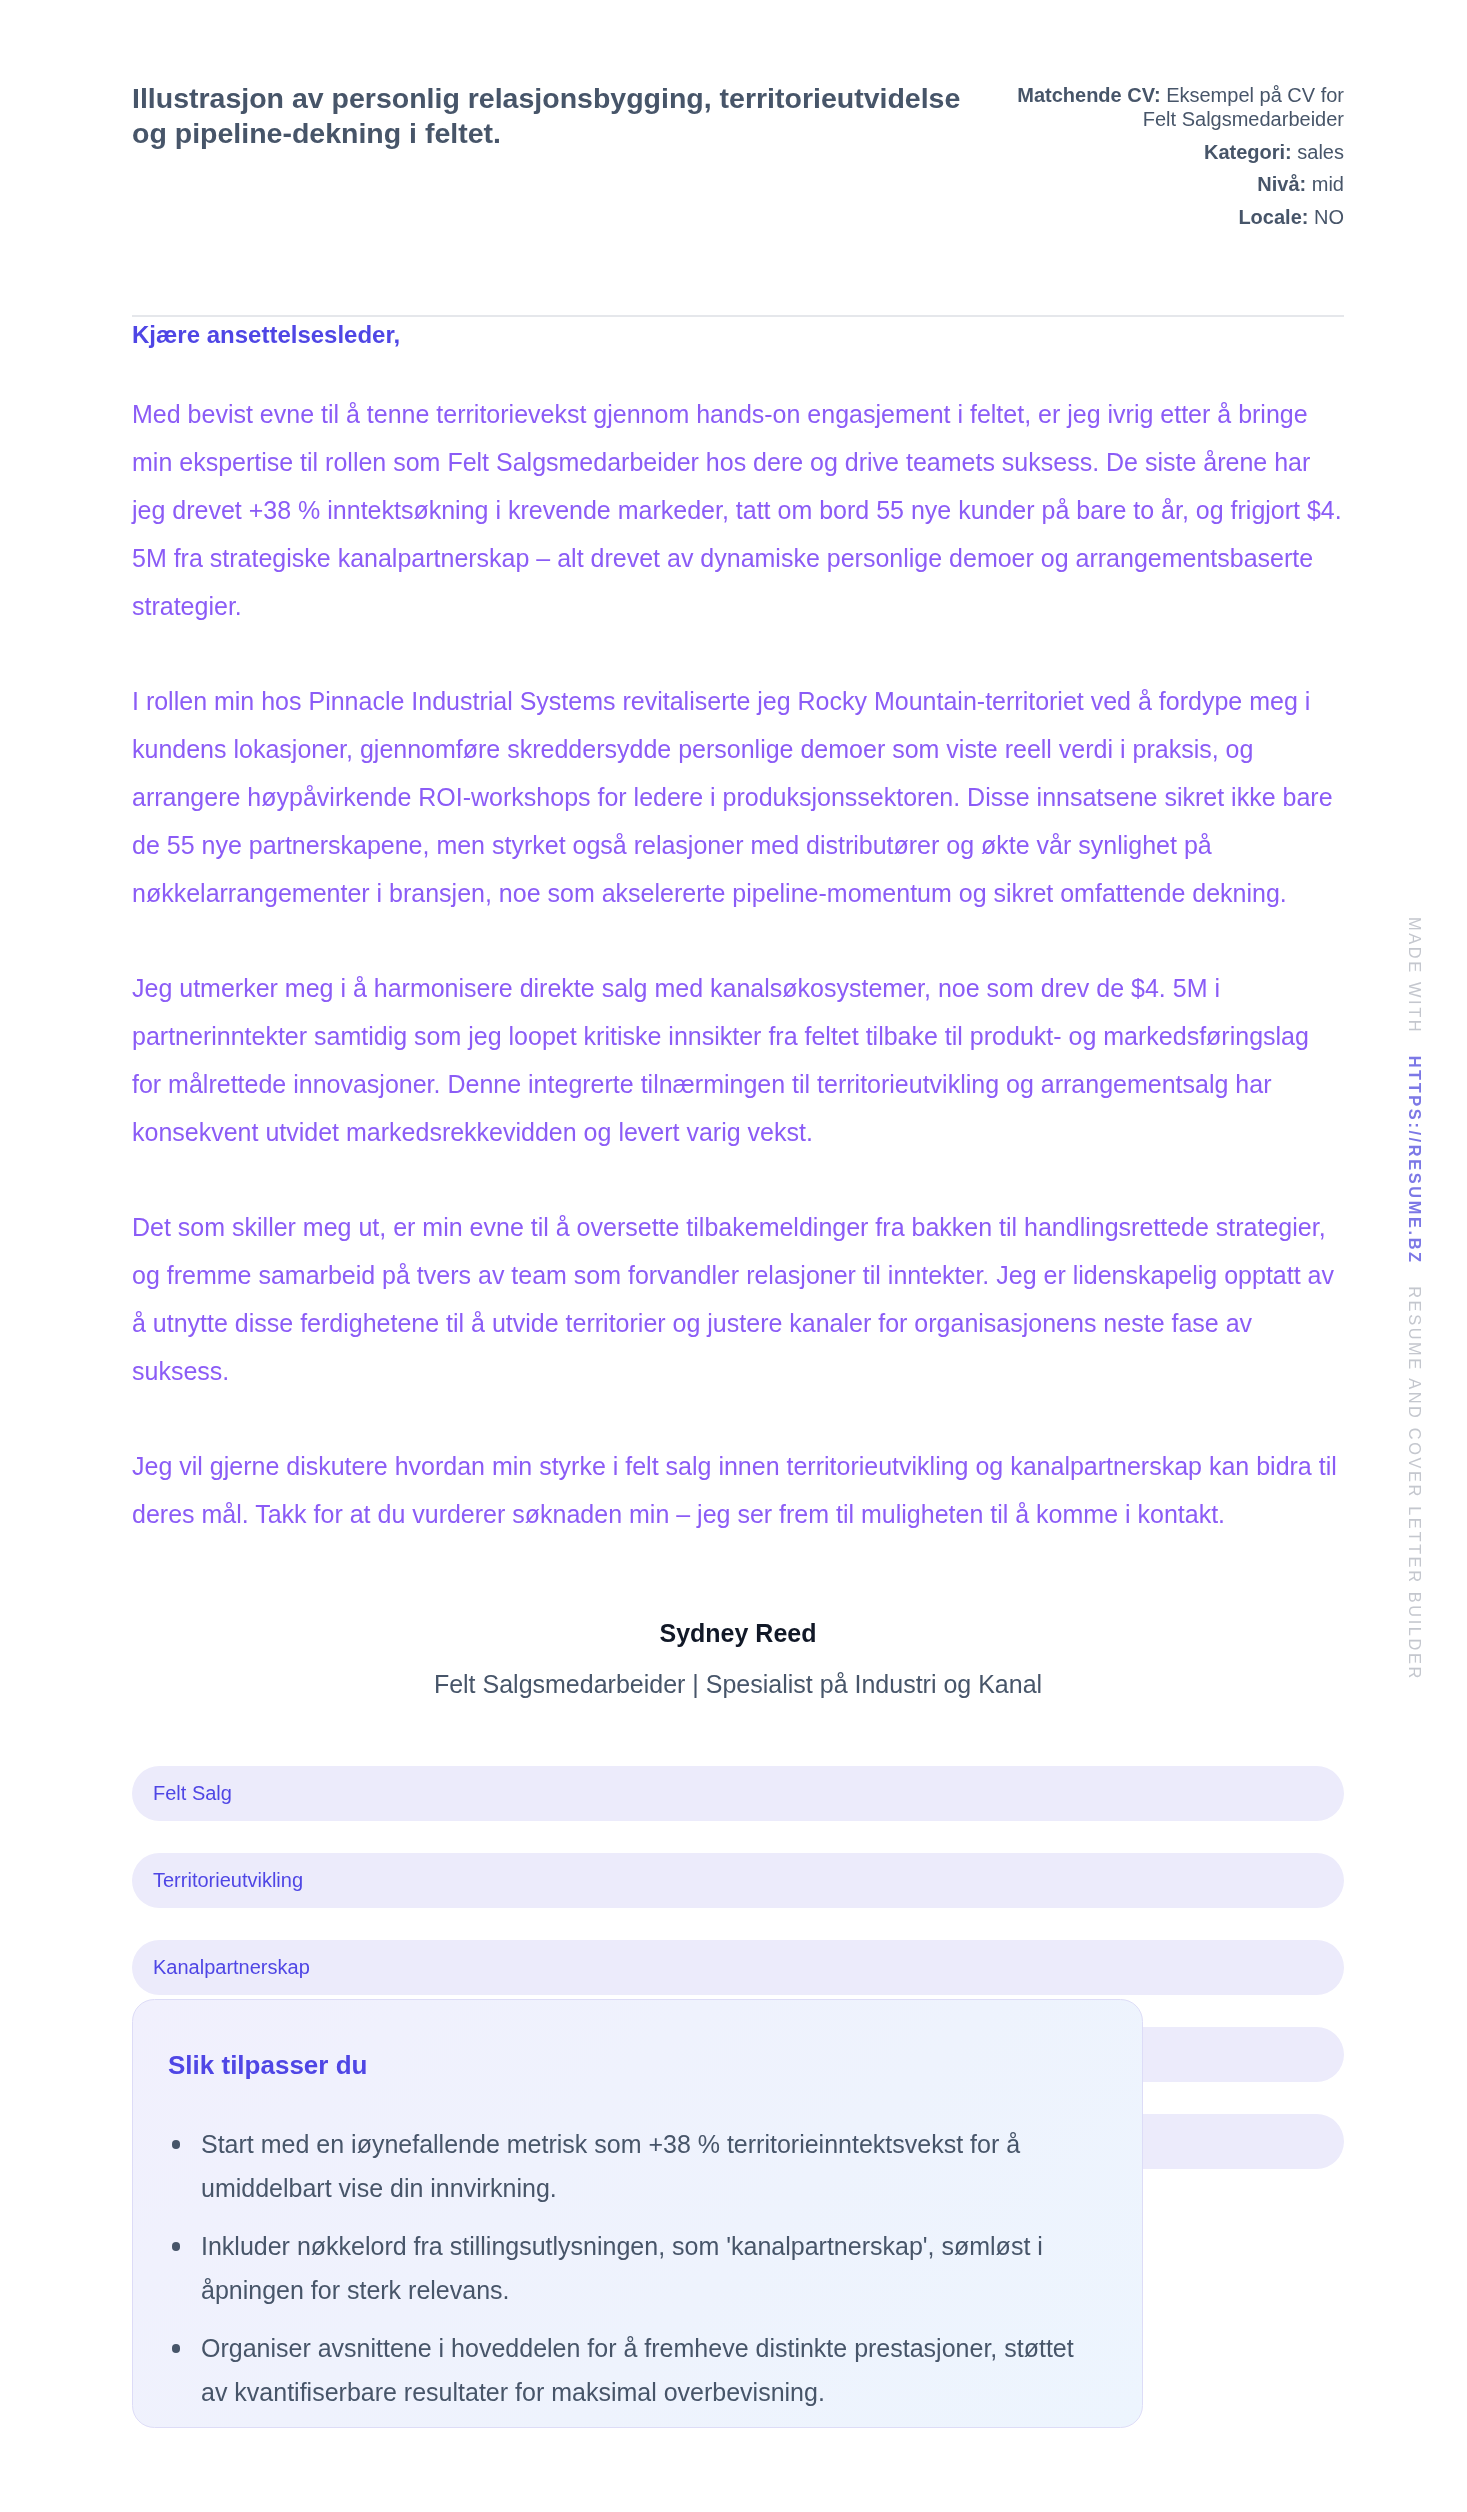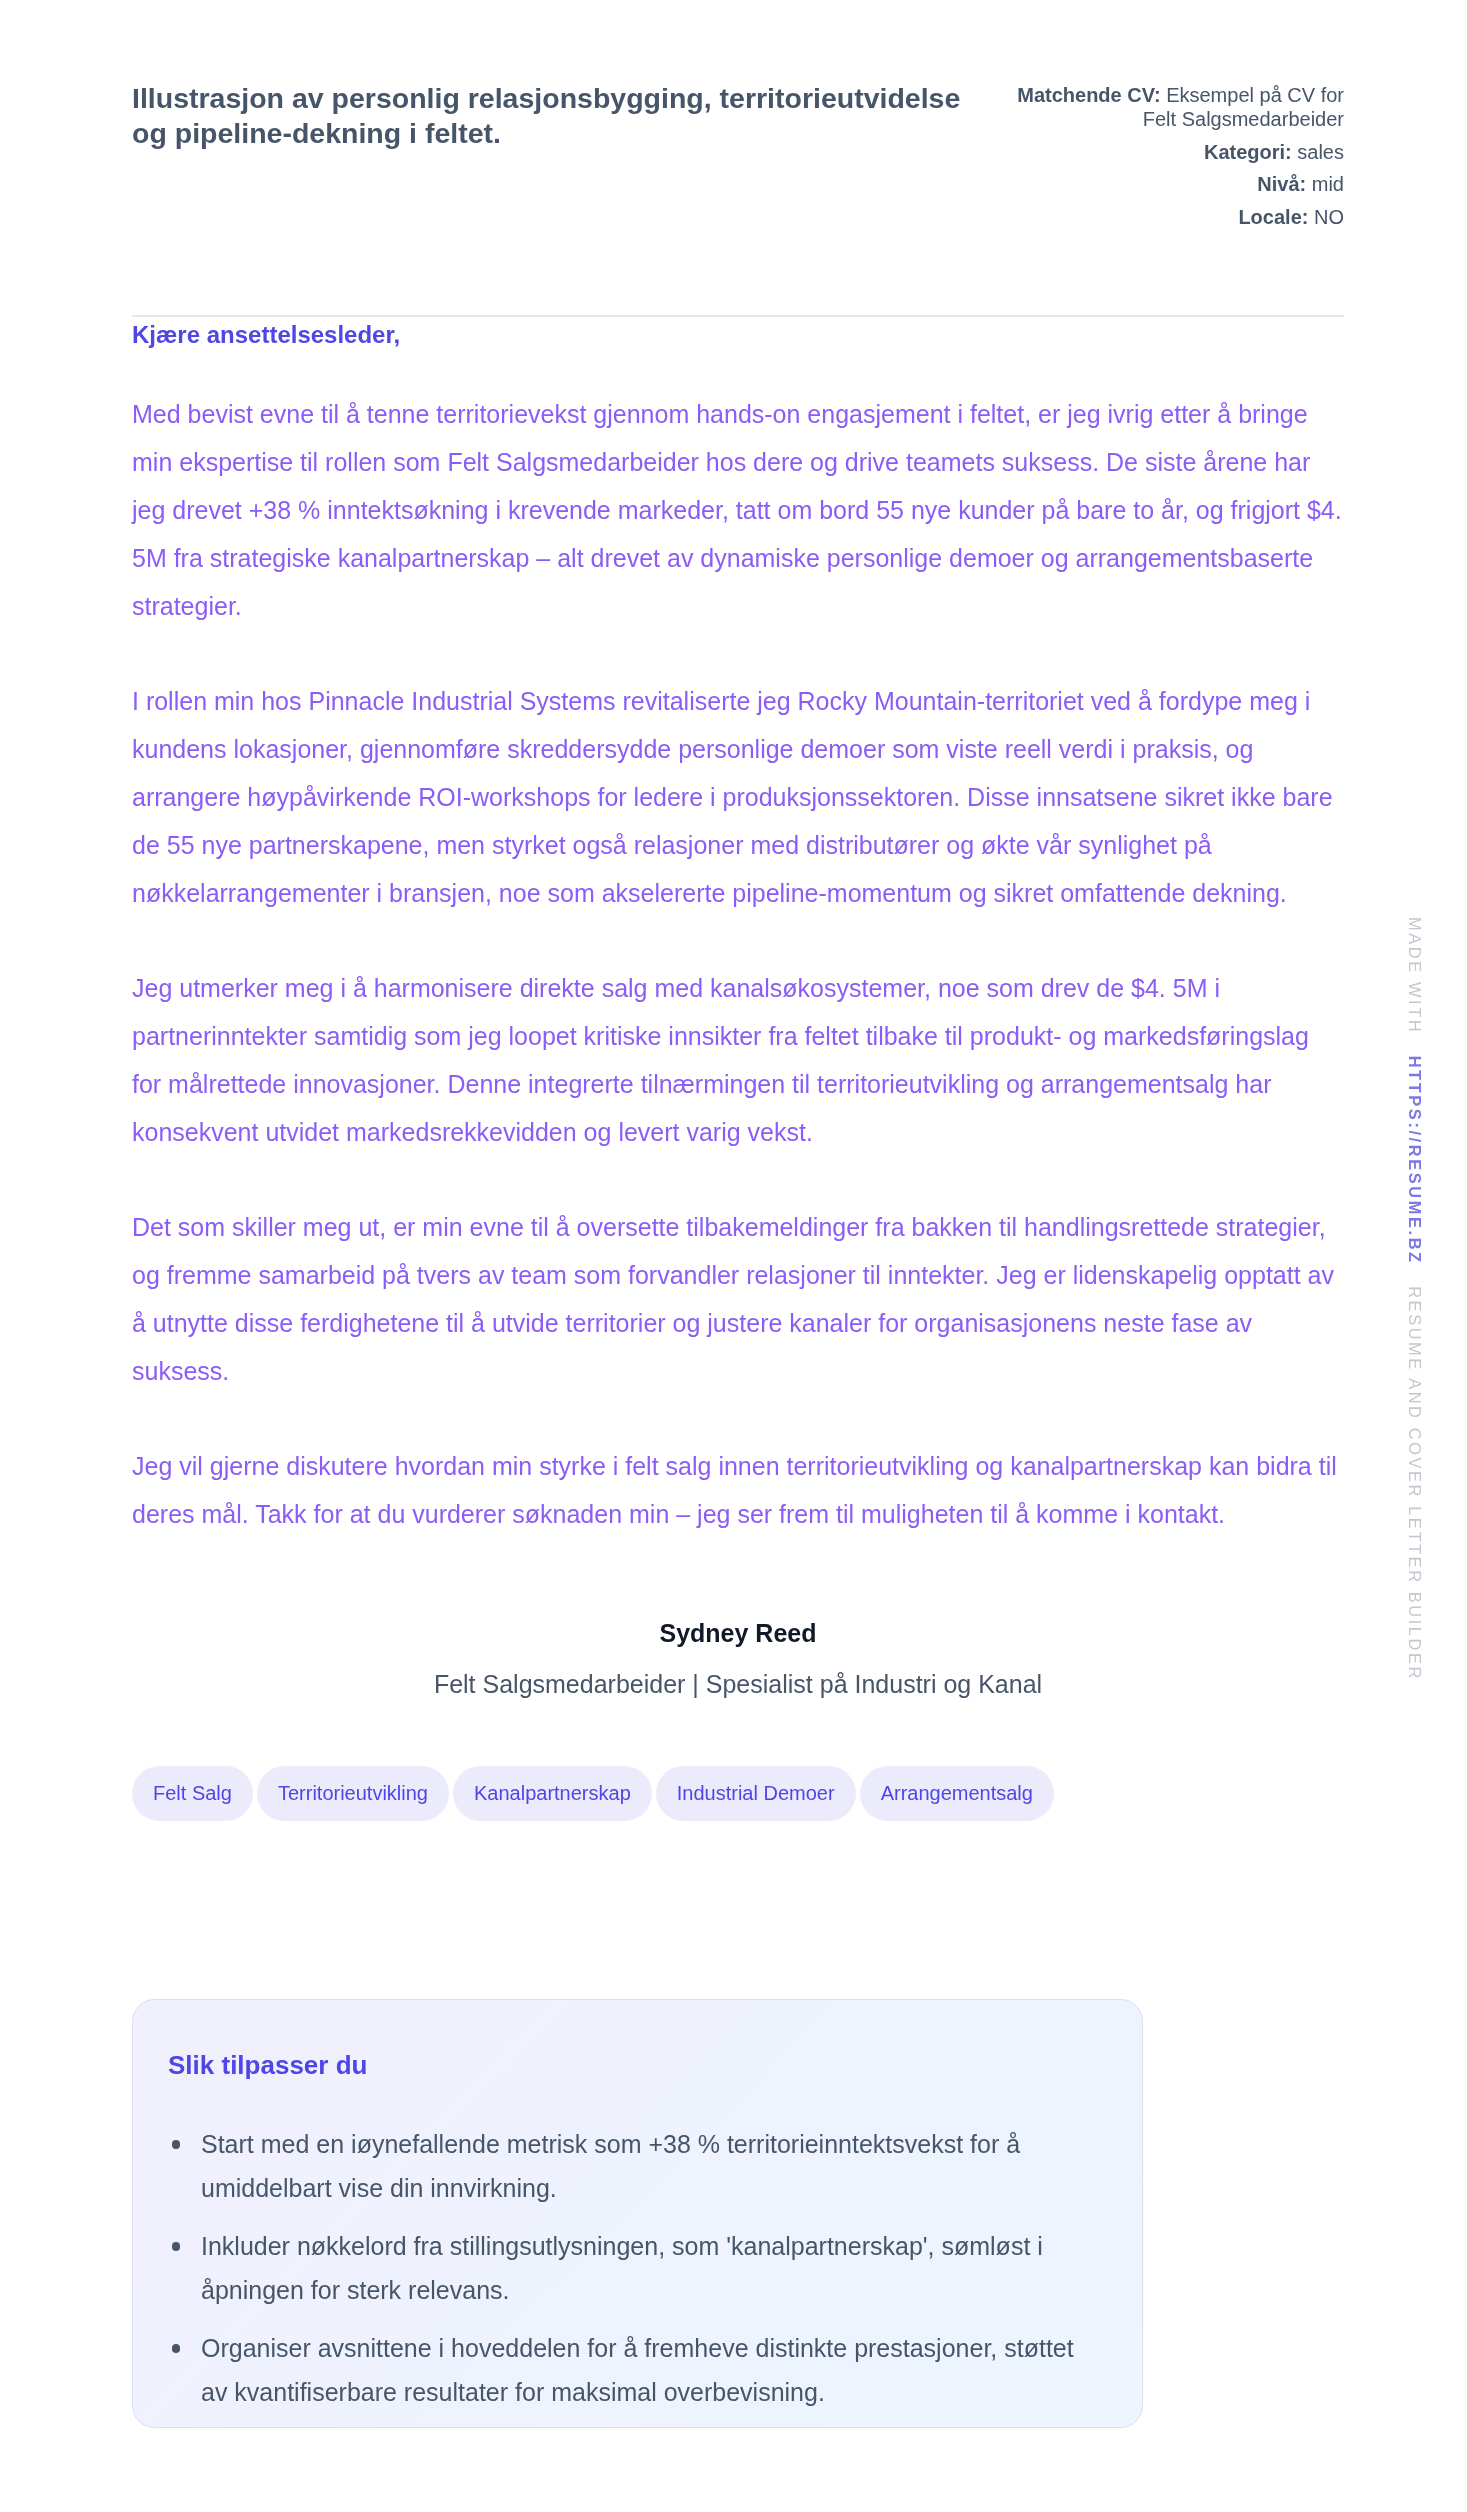--- a/index.html
+++ b/index.html
@@ -93,22 +93,23 @@
     .sig-title {
       margin-top: 15.5px;
       font-size: 25px;
       line-height: 35px;
       color: #475569;
     }
     
     .tags {
       margin-top: 64px;
       display: flex;
-      gap: 4px;
+      gap: 32px;
       flex-wrap: wrap;
+      flex-direction: column;
     }
     .tag {
       height: 55px;
       padding: 0 21px;
       border-radius: 28px;
       background: #ECEBFB;
       color: #4F46E5;
       font-size: 20px;
       line-height: 55px;
       font-weight: 500;

